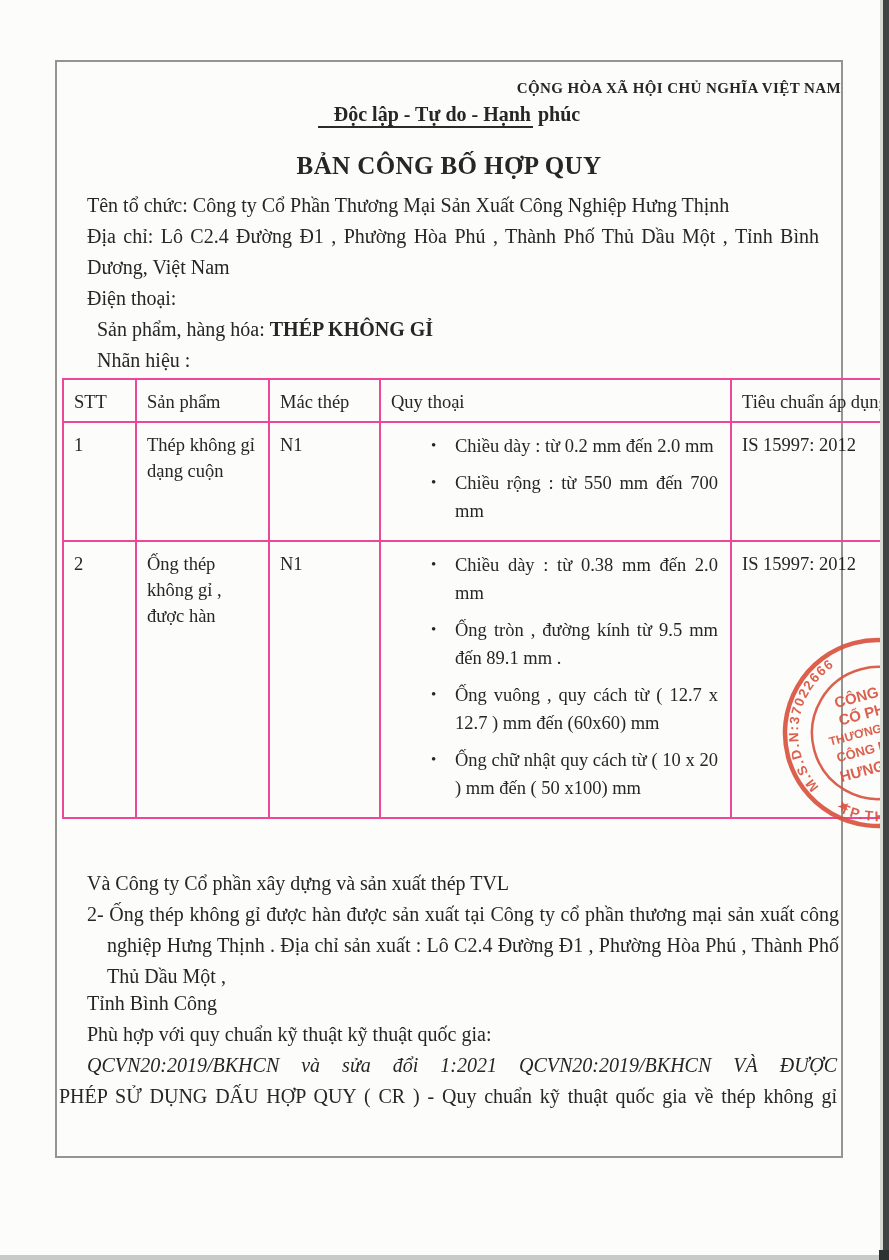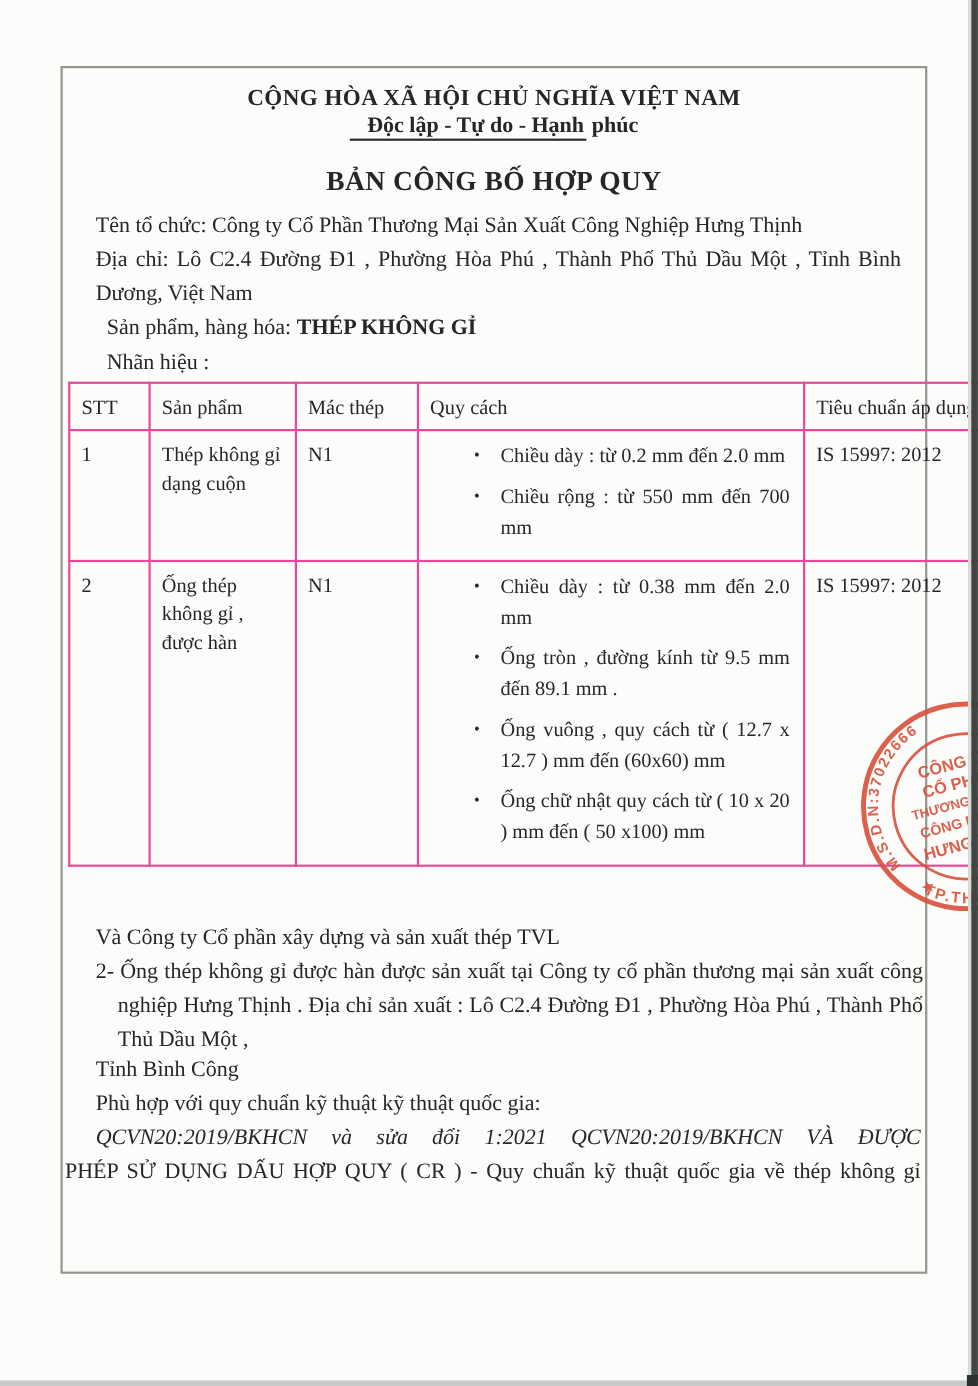--- a/index.html
+++ b/index.html
@@ -13,21 +13,21 @@
   .edge-right      { position:absolute; top:0; right:0; width:6px; height:100%; background:#3e4543; }
   .edge-right-lite { position:absolute; top:0; right:6px; width:3px; height:100%; background:#d7d9d3; }
   .edge-bottom     { position:absolute; bottom:0; left:0; width:100%; height:5px; background:#c7cbc7; }
   .edge-corner     { position:absolute; bottom:0; right:0; width:10px; height:10px; background:#2c3331; }
 
   .frame {
     position:absolute; left:55px; top:60px; width:788px; height:1098px;
     border:2px solid #94958f; box-sizing:border-box;
   }
 
-  .nat1 { margin-top:14px; text-align:center; font-weight:bold; font-size:21px; line-height:25px; letter-spacing:0.4px; }
+  .nat1 { margin-top:14px; text-align:right; font-weight:bold; font-size:15px; line-height:25px; letter-spacing:0.4px; }
   .nat2 { margin-top:1px; text-align:center; font-weight:bold; font-size:20px; line-height:24px; }
   .nat2-u { border-bottom:2.5px solid #2b2b2b; padding:0 2px 1px 16px; }
   .doc-title { margin-top:26px; text-align:center; font-weight:bold; font-size:25px; line-height:28px; letter-spacing:0.4px; }
   .doc-num   { margin-top:9px; text-align:center; font-size:20px; line-height:24px; }
 
   .body-text { margin:10px 22px 0 30px; font-size:20px; line-height:31px; }
   .body-text p { margin:0; }
   .jus { text-align:justify; }
   .ind { padding-left:10px; }
   .b { font-weight:bold; }
@@ -69,31 +69,32 @@
   <div class="frame">
 
     <div class="nat1">CỘNG HÒA XÃ HỘI CHỦ NGHĨA VIỆT NAM</div>
     <div class="nat2"><span class="nat2-u">Độc lập - Tự do - Hạnh</span><span> phúc</span></div>
 
     <div class="doc-title">BẢN CÔNG BỐ HỢP QUY</div>
 
     <div class="body-text">
       <p class="jus">Tên tổ chức: Công ty Cổ Phần Thương Mại Sản Xuất Công Nghiệp Hưng Thịnh</p>
       <p class="jus">Địa chỉ: Lô C2.4 Đường Đ1 , Phường Hòa Phú , Thành Phố Thủ Dầu Một , Tỉnh Bình Dương, Việt Nam</p>
+      <p>Điện thoại:</p>
       <p class="ind"><span>Sản phẩm, hàng hóa: </span><span class="b">THÉP KHÔNG GỈ</span></p>
       <p class="ind">Nhãn hiệu :</p>
     </div>
 
     <table class="spec">
       <tbody>
           <tr>
         <th class="c-stt">STT</th>
         <th class="c-sp">Sản phẩm</th>
         <th class="c-mt">Mác thép</th>
-        <th class="c-qc">Quy cách</th>
+        <th class="c-qc">Quy thoại</th>
         <th class="c-tc">Tiêu chuẩn áp dụng</th>
       </tr>
       <tr class="r1">
         <td class="c-stt">1</td>
         <td class="c-sp">Thép không gỉ dạng cuộn</td>
         <td class="c-mt">N1</td>
         <td class="c-qc">
           <ul class="specs">
             <li><span class="blt">•</span><span>Chiều dày : từ 0.2 mm đến 2.0 mm</span></li>
             <li><span class="blt">•</span><span>Chiều rộng : từ 550 mm đến 700 mm</span></li>

